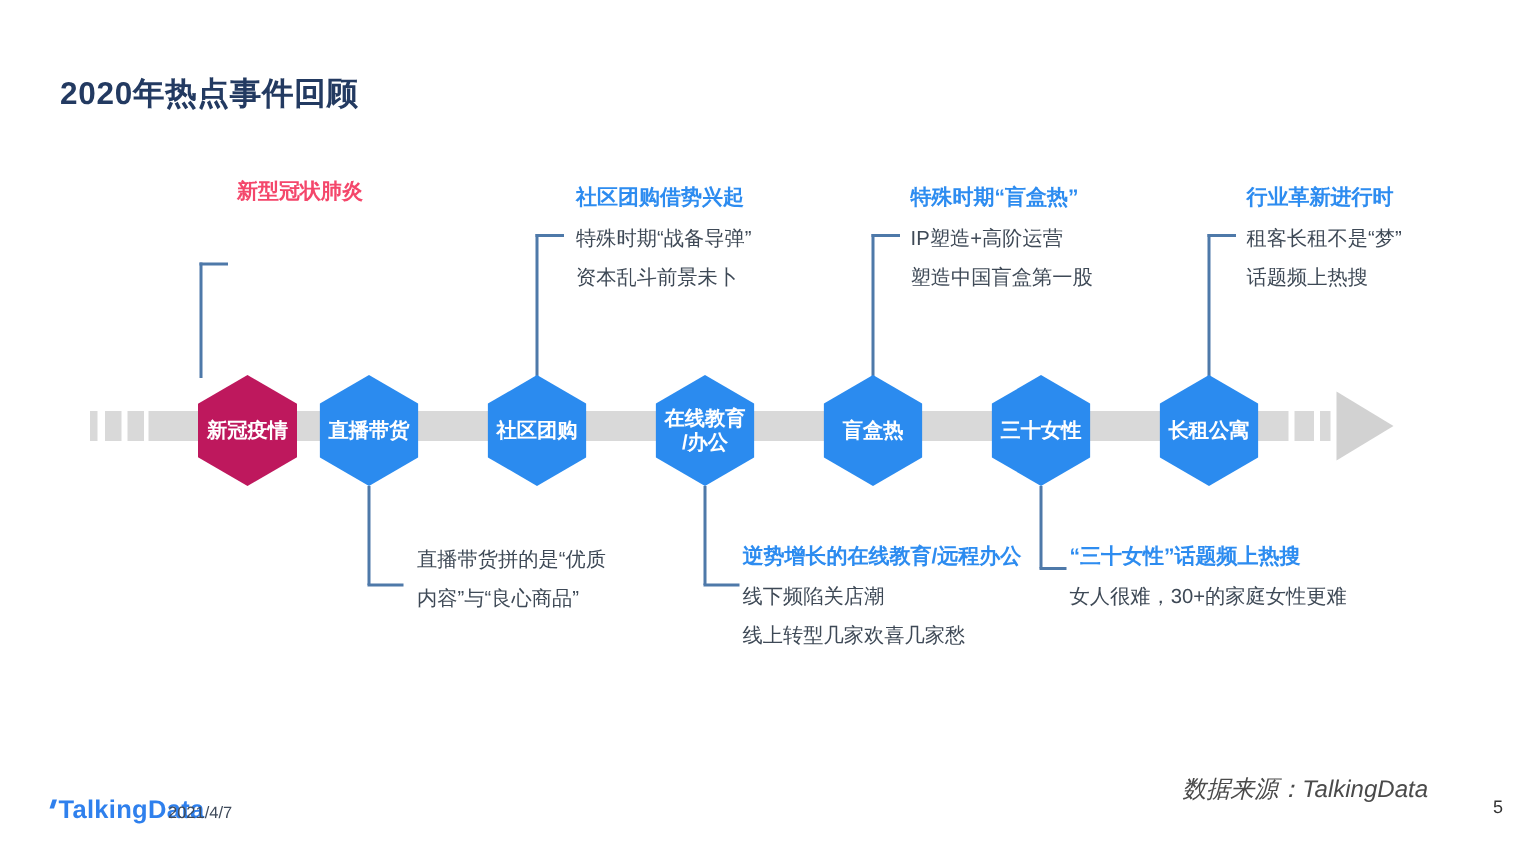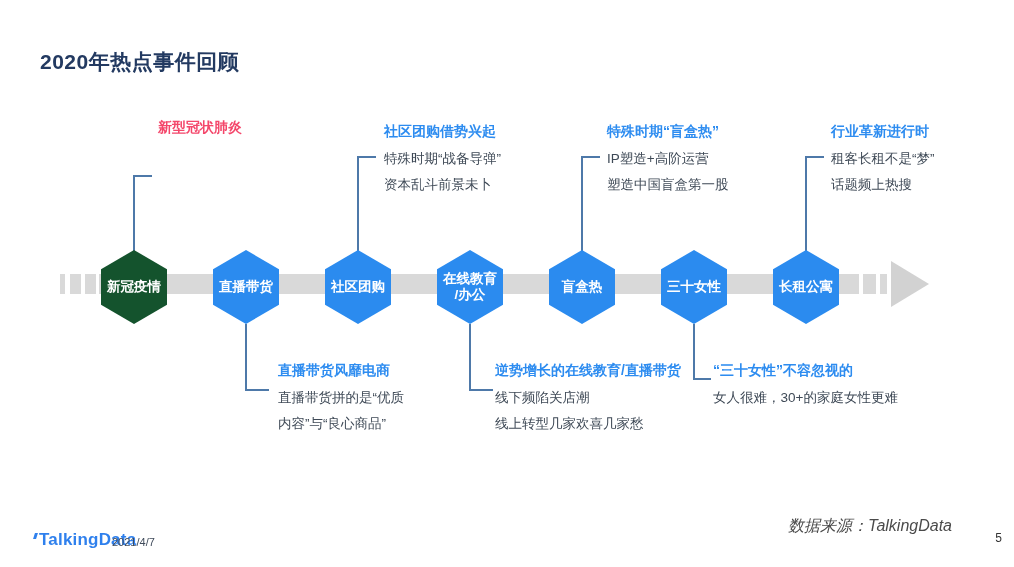--- a/index.html
+++ b/index.html
@@ -26,21 +26,21 @@
     border-left:38px solid #D2D2D2;
   }
 
   .hex {
     position:absolute; top:250px; width:66px; height:74px;
     clip-path: polygon(50% 0%, 100% 26%, 100% 74%, 50% 100%, 0% 74%, 0% 26%);
     display:flex; align-items:center; justify-content:center; text-align:center;
     color:#ffffff; font-weight:bold; font-size:13.5px; line-height:16px;
     white-space:pre-line; cursor:default;
   }
-  .hex-red  { background:#14532d; }
+  .hex-red  { background:#be185d;margin-left:31px; }
   .hex-blue { background:#2B8BEF; }
 
   .conn { position:absolute; background:#4E79A9; }
   .v { width:1.5px; }
   .h { height:1.5px; }
 
   .callout { position:absolute; }
   .co-title { font-size:14px; font-weight:bold; line-height:20px; color:#2D8CF0; margin-bottom:5px; white-space:pre-line; }
   .co-title.red { color:#F4476B; }
   .co-body { font-size:13.5px; line-height:26px; color:#3E4956; white-space:pre-line; }
@@ -106,31 +106,30 @@
     <div class="co-body">IP塑造+高阶运营
 塑造中国盲盒第一股</div>
   </div>
   <div class="callout" style="left:831px; top:121px;">
     <div class="co-title">行业革新进行时</div>
     <div class="co-body">租客长租不是“梦”
 话题频上热搜</div>
   </div>
 
   <div class="callout" style="left:278px; top:360px;">
-    <div class="co-title">直播带货风靡电商</div>
     <div class="co-body">直播带货拼的是“优质
 内容”与“良心商品”</div>
   </div>
   <div class="callout" style="left:495px; top:360px;">
-    <div class="co-title">逆势增长的在线教育/直播带货</div>
+    <div class="co-title">逆势增长的在线教育/远程办公</div>
     <div class="co-body">线下频陷关店潮
 线上转型几家欢喜几家愁</div>
   </div>
   <div class="callout" style="left:713px; top:360px;">
-    <div class="co-title">“三十女性”不容忽视的</div>
+    <div class="co-title">“三十女性”话题频上热搜</div>
     <div class="co-body">女人很难，30+的家庭女性更难</div>
   </div>
 
   <div class="logo-tick"></div>
   <div class="logo">TalkingData</div>
   <div class="date">2021/4/7</div>
   <div class="source">数据来源：TalkingData</div>
   <div class="pagenum">5</div>
 
 </div>

